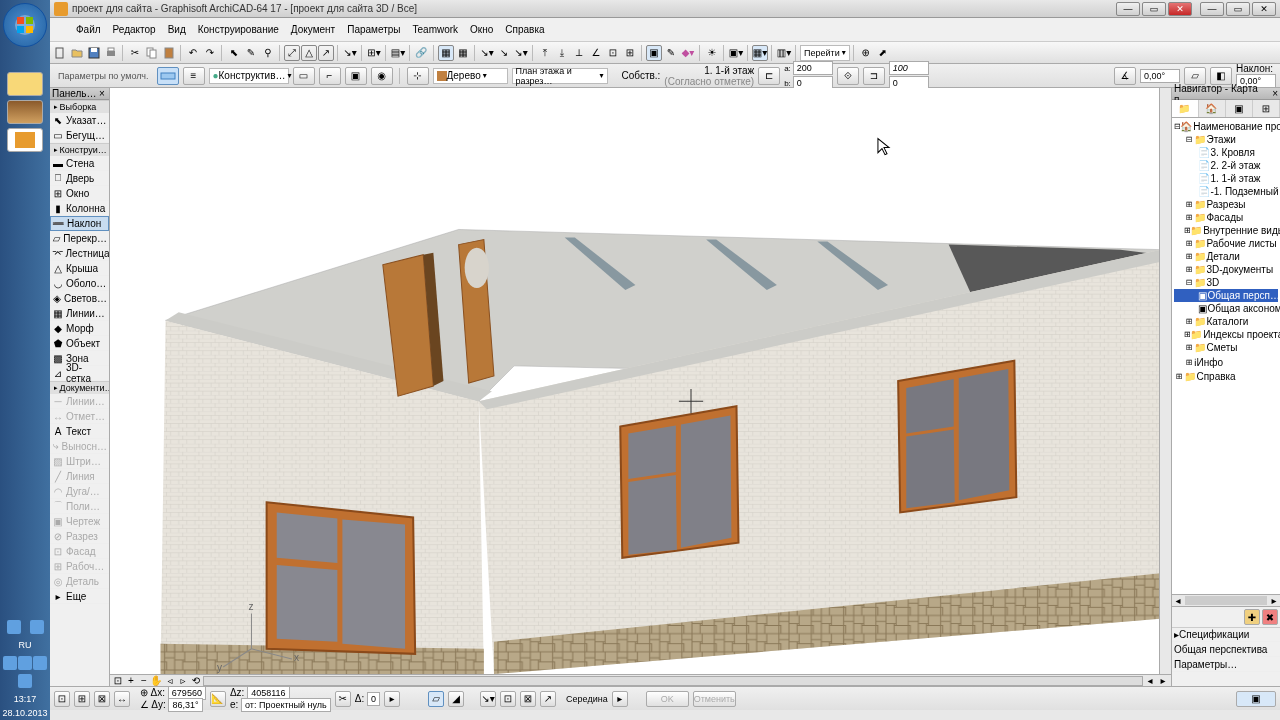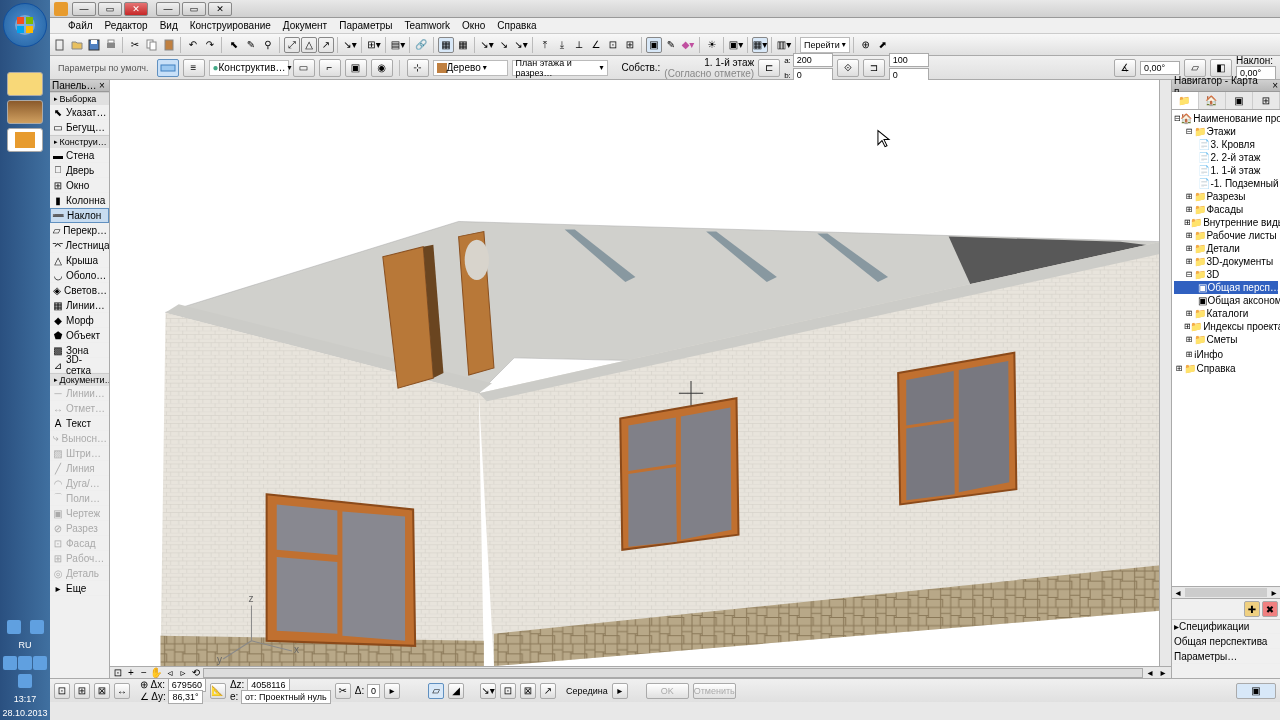--- a/index.html
+++ b/index.html
@@ -3,21 +3,21 @@
 <meta charset="utf-8">
 <style>
 *{box-sizing:border-box;margin:0;padding:0;font-family:Tahoma,Arial,sans-serif;font-size:10px;user-select:none}
 body{width:1280px;height:720px;background:#e8e8e8;overflow:hidden;position:relative}
 .titlebar{height:18px;background:linear-gradient(#e8e8e8,#d0d0d0);display:flex;align-items:center;padding:0 4px;border-bottom:1px solid #999}
 .titlebar .icon{width:14px;height:14px;background:#e79b2e;border-radius:2px;margin-right:4px}
 .titlebar .title{flex:1;font-size:10px;color:#333}
 .win-controls{display:flex;gap:2px}
 .win-btn{width:24px;height:14px;background:linear-gradient(#f0f0f0,#d0d0d0);border:1px solid #888;border-radius:2px;display:flex;align-items:center;justify-content:center;font-size:9px}
 .win-btn.close{background:linear-gradient(#e57373,#c62828);color:white}
-.menubar{height:16px;background:#f0f0f0;display:flex;align-items:center;padding:0 12px;border-bottom:1px solid #ccc}
+.menubar{height:24px;background:#f0f0f0;display:flex;align-items:center;padding:0 20px;border-bottom:1px solid #ccc}
 .menu-item{padding:1px 6px;font-size:10px;cursor:pointer}
 .toolbar{height:22px;background:linear-gradient(#f8f8f8,#e0e0e0);display:flex;align-items:center;padding:0 2px;border-bottom:1px solid #aaa;gap:1px}
 .tbtn{width:16px;height:16px;border:1px solid transparent;display:flex;align-items:center;justify-content:center;cursor:pointer;border-radius:2px}
 .tbtn svg{width:12px;height:12px}
 .tsep{width:2px;height:16px;border-left:1px solid #bbb;margin:0 2px}
 .tdrop{display:flex;align-items:center;border:1px solid #bbb;background:white;padding:1px 3px;font-size:9px;cursor:pointer;height:16px}
 .tdrop::after{content:"▾";margin-left:2px;font-size:8px}
 .infobar{height:24px;background:linear-gradient(#f0f0f0,#e0e0e0);display:flex;align-items:center;padding:0 4px;border-bottom:1px solid #aaa;gap:4px}
 .info-label{font-size:9px;color:#555;padding:0 4px}
 .info-btn{width:22px;height:18px;border:1px solid #aaa;background:linear-gradient(#fff,#ddd);border-radius:2px;display:flex;align-items:center;justify-content:center}
@@ -95,20 +95,21 @@
     <div class="tb-mini"></div>
   </div>
   <div class="tb-clock">13:17</div>
   <div class="tb-clock">28.10.2013</div>
 </div>
 
 <div class="app">
 
 <div class="titlebar">
   <div class="icon"></div>
+  <div class="title">проект для сайта - Graphisoft ArchiCAD-64 17 - [проект для сайта 3D / Все]</div>
   <div class="win-controls">
     <div class="win-btn">—</div>
     <div class="win-btn">▭</div>
     <div class="win-btn close">✕</div>
     <div class="win-btn" style="margin-left:6px">—</div>
     <div class="win-btn">▭</div>
     <div class="win-btn">✕</div>
   </div>
 </div>
 
@@ -249,21 +250,21 @@
           <input class="info-field" style="width: 40px;" value="200">
         </div>
     <div style="display:flex;align-items:center;gap:2px">
           <span style="font-size:8px">b:</span>
           <input class="info-field" style="width: 40px;" value="0">
         </div>
   </div>
   <div class="info-btn">⟐</div>
   <div class="info-btn">⊐</div>
   <div style="display:flex;flex-direction:column;gap:1px">
-    <input class="info-field" style="width: 40px;" value="100">
+    <input class="info-field" style="width: 40px; font-style: italic;" value="100">
     <input class="info-field" style="width: 40px;" value="0">
   </div>
   <div style="flex:1"></div>
   <div class="info-btn">∡</div>
   <input class="info-field" style="width: 40px;" value="0,00°">
   <div class="info-btn">▱</div>
   <div class="info-btn">◧</div>
   <div style="display:flex;flex-direction:column;font-size:8px">
     <span>Наклон:</span>
     <input class="info-field" style="width: 40px;" value="0,00°">

